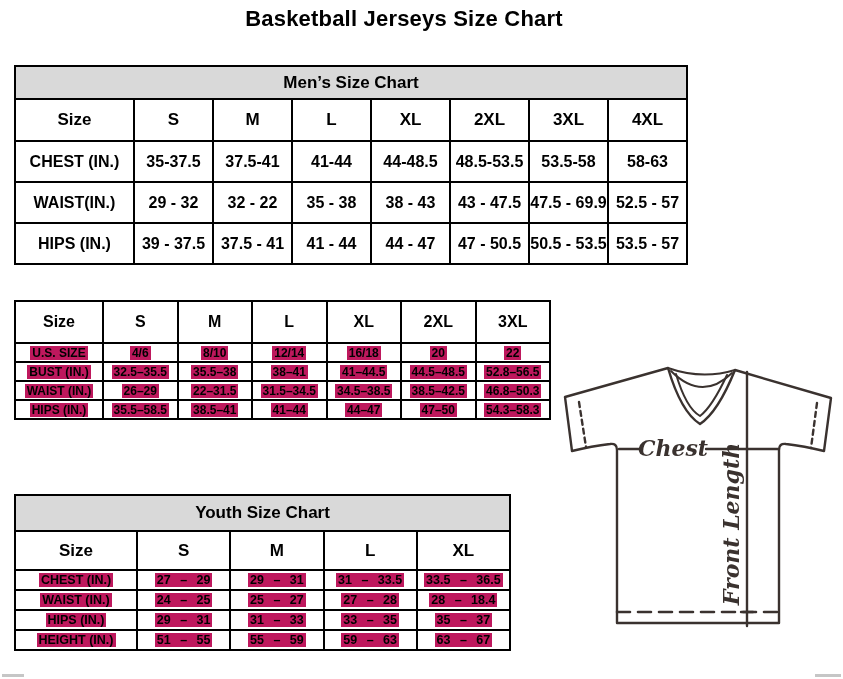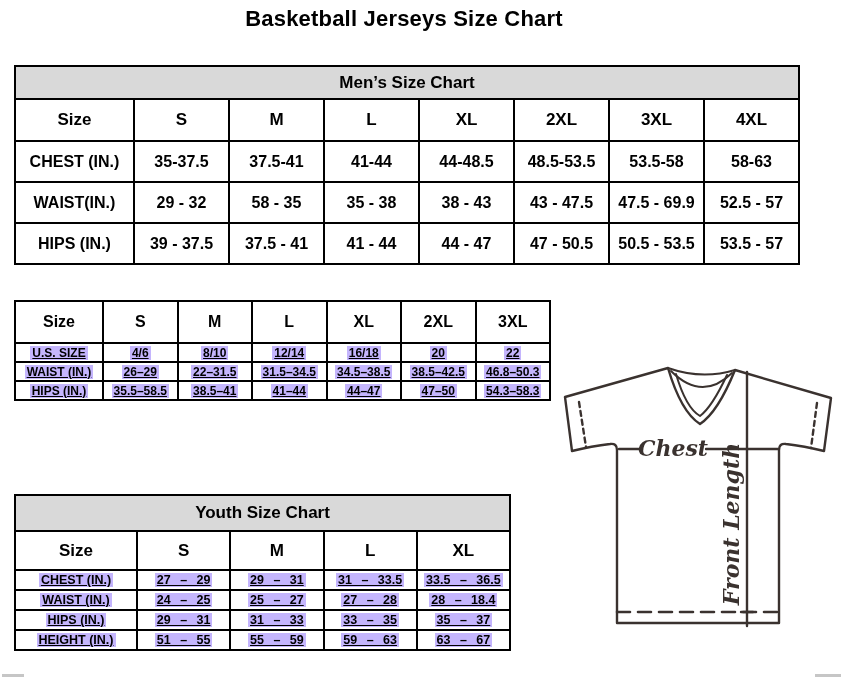--- a/index.html
+++ b/index.html
@@ -5,36 +5,36 @@
   html,body{margin:0;padding:0;background:#fff;}
   .canvas{position:relative;width:843px;height:679px;background:#ffffff;overflow:hidden;
           font-family:"Liberation Sans",sans-serif;color:#000;padding-left:28px;}
   .page-title{position:absolute;top:6px;left:0;width:808px;text-align:center;
               font-size:22px;font-weight:bold;letter-spacing:0.2px;}
   table{border-collapse:collapse;position:absolute;table-layout:fixed;background:#fff;}
   th,td{border:2px solid #000;text-align:center;vertical-align:middle;font-weight:bold;
         padding:0;overflow:hidden;white-space:nowrap;}
   .band th{background:#d9d9d9;font-size:17px;}
   
-  .men{left:14px;top:65px;width:786px;}
+  .men{left:14px;top:65px;width:674px;}
   .men .band th{height:31px;}
   .men .cols th{height:40px;font-size:17px;}
   .men td{height:39px;font-size:16px;}
   
   .women{left:14px;top:300px;width:537px;}
   .women .band th{height:32px;}
   .women .cols th{height:40px;font-size:16px;}
   .women td{height:17px;font-size:12px;}
   
   .youth{left:14px;top:494px;width:497px;}
   .youth .band th{height:34px;margin-top:40px;}
   .youth .cols th{height:37px;font-size:17px;}
   .youth td{height:18px;font-size:12.5px;}
   .youth td .val{word-spacing:6px;margin-top:18px;}
-  .hl{background:#c4b5fd;padding:0 2px;text-decoration:underline;}
+  .hl{background:#be185d;padding:0 2px;}
   
   .diagram{position:absolute;left:552px;top:356px;width:292px;height:292px;}
   .diagram text{font-family:"DejaVu Serif","Liberation Serif",serif;
                 font-style:italic;font-weight:bold;fill:#3a322f;}
   
   .sb{position:absolute;height:3px;background:#c6c6c6;}
   .sb-left{left:2px;bottom:2px;width:22px;}
   .sb-right{left:815px;bottom:2px;width:26px;}
 </style>
 </head>
@@ -75,21 +75,21 @@
       <td>37.5-41</td>
       <td>41-44</td>
       <td>44-48.5</td>
       <td>48.5-53.5</td>
       <td>53.5-58</td>
       <td>58-63</td>
     </tr>
     <tr>
       <td>WAIST(IN.)</td>
       <td>29 - 32</td>
-      <td>58 - 35</td>
+      <td>32 - 22</td>
       <td>35 - 38</td>
       <td>38 - 43</td>
       <td>43 - 47.5</td>
       <td>47.5 - 69.9</td>
       <td>52.5 - 57</td>
     </tr>
     <tr>
       <td>HIPS (IN.)</td>
       <td>39 - 37.5</td>
       <td>37.5 - 41</td>
@@ -125,20 +125,29 @@
     <tr>
       <td><span class="hl">U.S. SIZE</span></td>
       <td><span class="hl">4/6</span></td>
       <td><span class="hl">8/10</span></td>
       <td><span class="hl">12/14</span></td>
       <td><span class="hl">16/18</span></td>
       <td><span class="hl">20</span></td>
       <td><span class="hl">22</span></td>
     </tr>
     <tr>
+      <td><span class="hl">BUST (IN.)</span></td>
+      <td><span class="hl">32.5–35.5</span></td>
+      <td><span class="hl">35.5–38</span></td>
+      <td><span class="hl">38–41</span></td>
+      <td><span class="hl">41–44.5</span></td>
+      <td><span class="hl">44.5–48.5</span></td>
+      <td><span class="hl">52.8–56.5</span></td>
+    </tr>
+    <tr>
       <td><span class="hl">WAIST (IN.)</span></td>
       <td><span class="hl">26–29</span></td>
       <td><span class="hl">22–31.5</span></td>
       <td><span class="hl">31.5–34.5</span></td>
       <td><span class="hl">34.5–38.5</span></td>
       <td><span class="hl">38.5–42.5</span></td>
       <td><span class="hl">46.8–50.3</span></td>
     </tr>
     <tr>
       <td><span class="hl">HIPS (IN.)</span></td>

